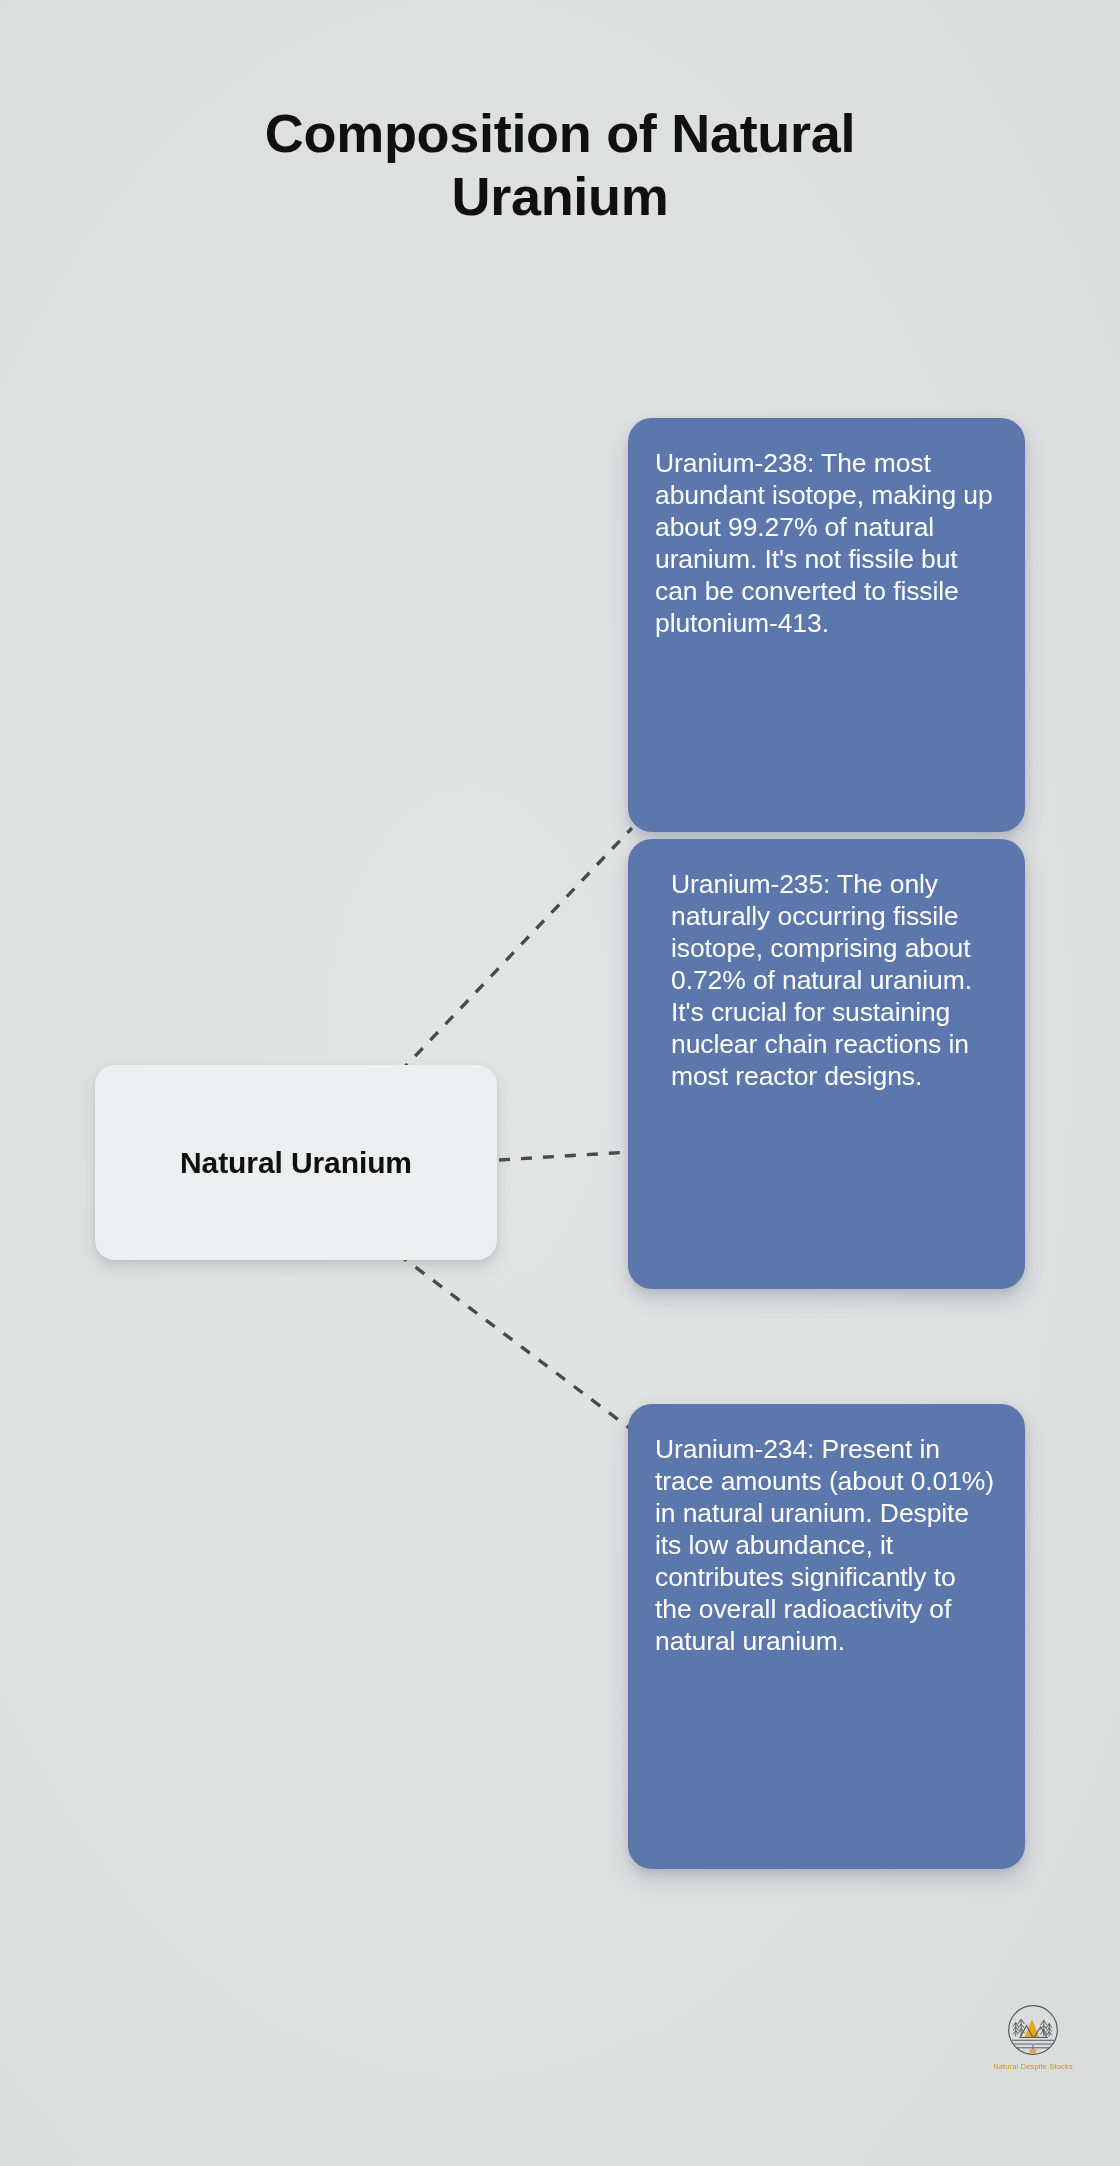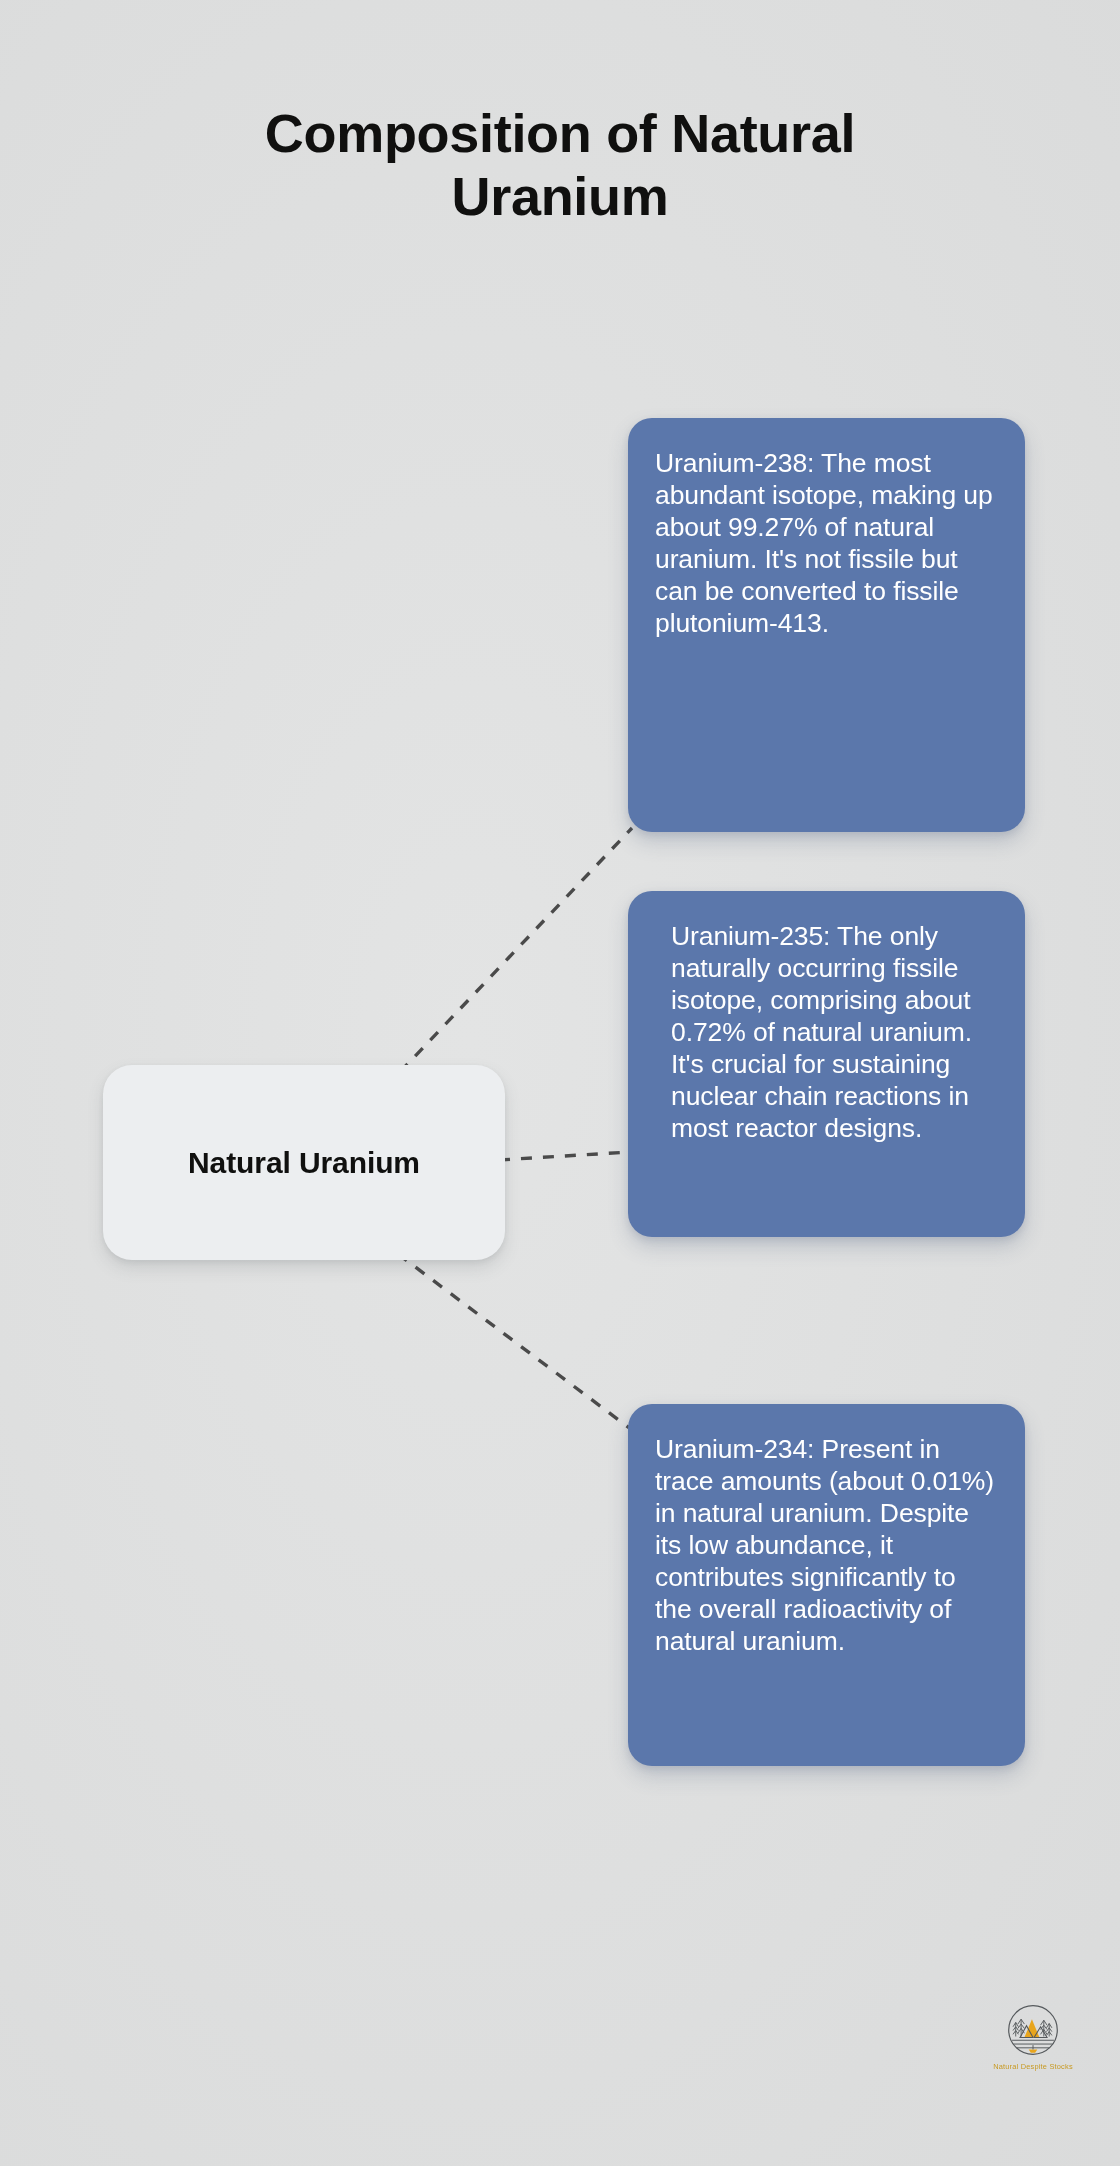--- a/index.html
+++ b/index.html
@@ -56,27 +56,26 @@
   }
 
   
   .center-node {
     position: absolute;
     left: 95px;
     top: 1065px;
     width: 402px;
     height: 195px;
     background: #eceef0;
-    border-radius: 29px;
+    border-radius: 20px;
     box-shadow: 0 8px 16px rgba(90, 95, 100, 0.17),
                 0 2px 5px rgba(90, 95, 100, 0.10);
     display: flex;
     align-items: center;
     justify-content: center;
-    margin-left: 8px;
   }
   .center-node-label {
     font-size: 30px;
     font-weight: bold;
     color: #10100f;
     letter-spacing: -0.1px;
     text-align: center;
   }
 
   
@@ -94,22 +93,22 @@
     align-items: flex-start;
   }
   .branch-card-text {
     font-size: 26.5px;
     line-height: 1.205;
     color: #ffffff;
     letter-spacing: -0.1px;
   }
 
   #card-0 { top: 418px;  height: 414px; }
-  #card-1 { top: 891px;  height: 346px; padding-left: 43px; }
-  #card-2 { top: 1404px; height: 362px; }
+  #card-1 { top: 839px;  height: 450px; padding-left: 43px; }
+  #card-2 { top: 1404px; height: 465px; }
 
   
   .logo-block {
     position: absolute;
     left: 973px;
     top: 2003px;
     width: 120px;
     text-align: center;
   }
   .logo-mark {

